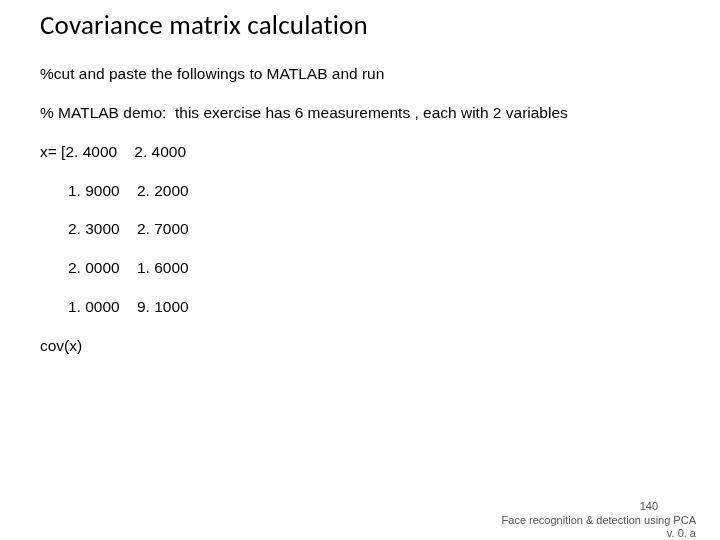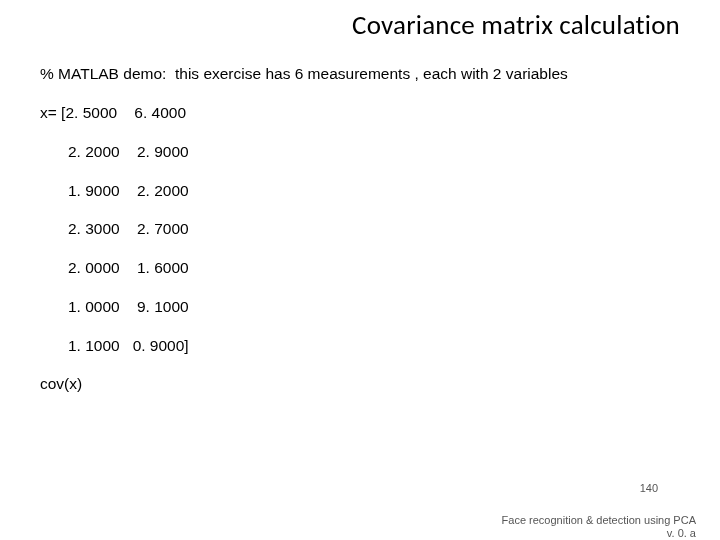--- a/index.html
+++ b/index.html
@@ -15,21 +15,21 @@
   .slide {
     width: 100%;
     height: 100%;
     padding: 8px 40px 0 40px;
     position: relative;
   }
   .title {
     font-family: Calibri, Arial, sans-serif;
     font-size: 27px;
     font-weight: 400;
-    text-align: right;
+    text-align: left;
     margin-bottom: 4px;
     letter-spacing: 0.2px;
   }
   .body {
     font-size: 15.5px;
     line-height: 1.25;
     white-space: pre-wrap;
   }
   .indent {
     padding-left: 28px;
@@ -39,40 +39,39 @@
     right: 24px;
     bottom: 0;
     font-size: 11px;
     color: #555;
     text-align: right;
     line-height: 1.2;
   }
   .pagenum {
     position: absolute;
     right: 62px;
-    bottom: 46px;
+    bottom: 28px;
     font-size: 11px;
     color: #555;
   }
 </style>
 </head>
 <body>
 
 <div class="slide">
   <div class="title">Covariance matrix calculation</div>
 
   <div class="body">
+<div>%cut and paste the followings to MATLAB and run</div>
 <div>% MATLAB demo:  this exercise has 6 measurements , each with 2 variables</div>
-<div>x= [2. 5000    6. 4000</div>
-<div class="indent">2. 2000    2. 9000</div>
+<div>x= [2. 4000    2. 4000</div>
 <div class="indent">1. 9000    2. 2000</div>
 <div class="indent">2. 3000    2. 7000</div>
 <div class="indent">2. 0000    1. 6000</div>
 <div class="indent">1. 0000    9. 1000</div>
-<div class="indent">1. 1000   0. 9000]</div>
 <div>cov(x)</div>
 
 
 
 
 
 
 
 
 

